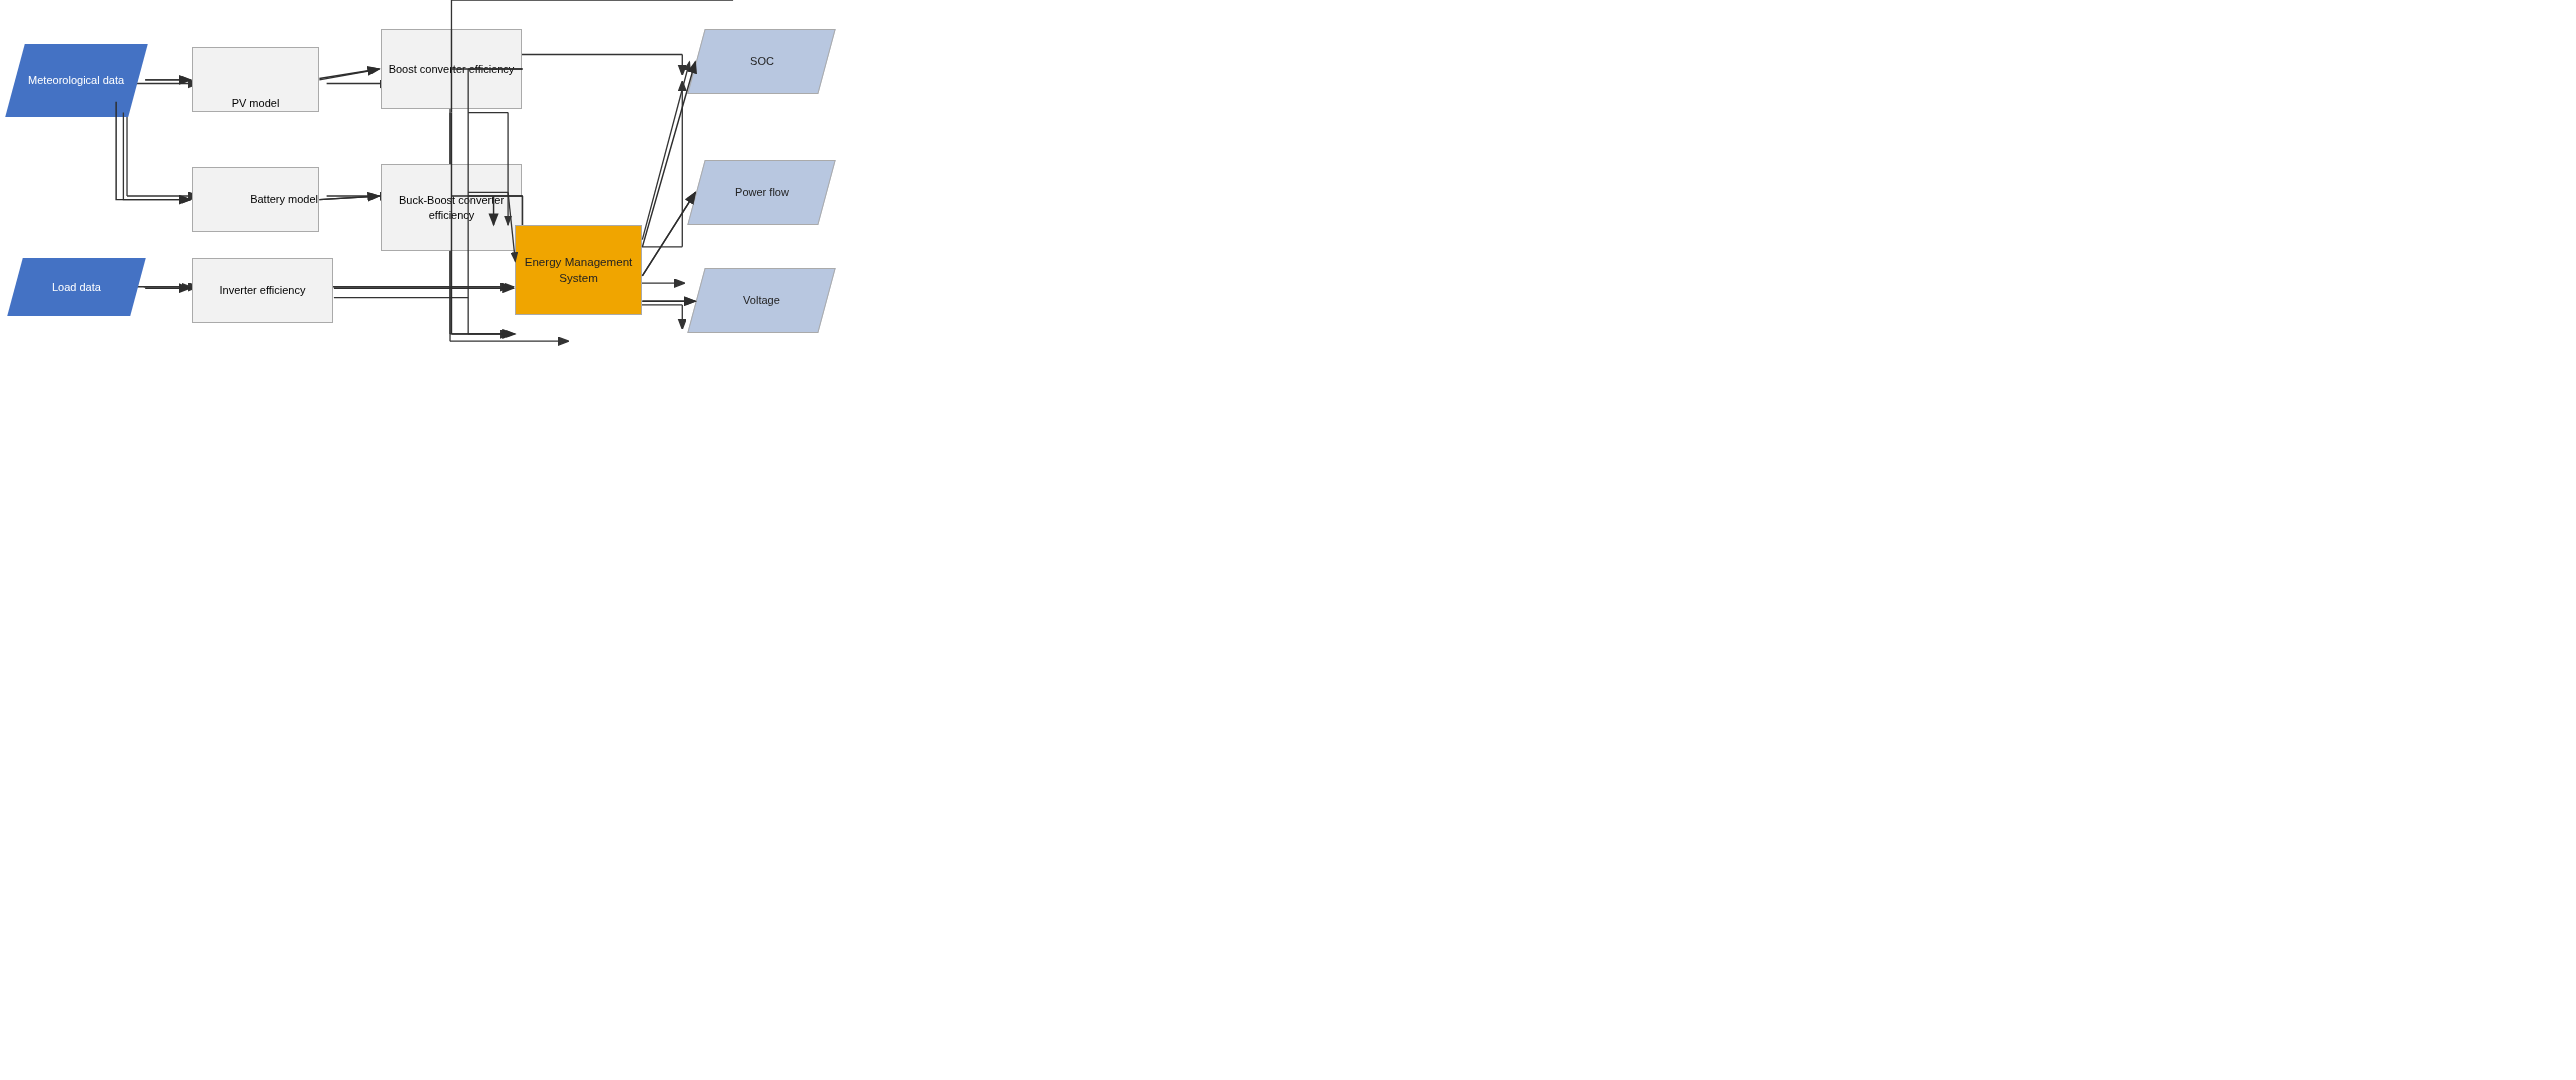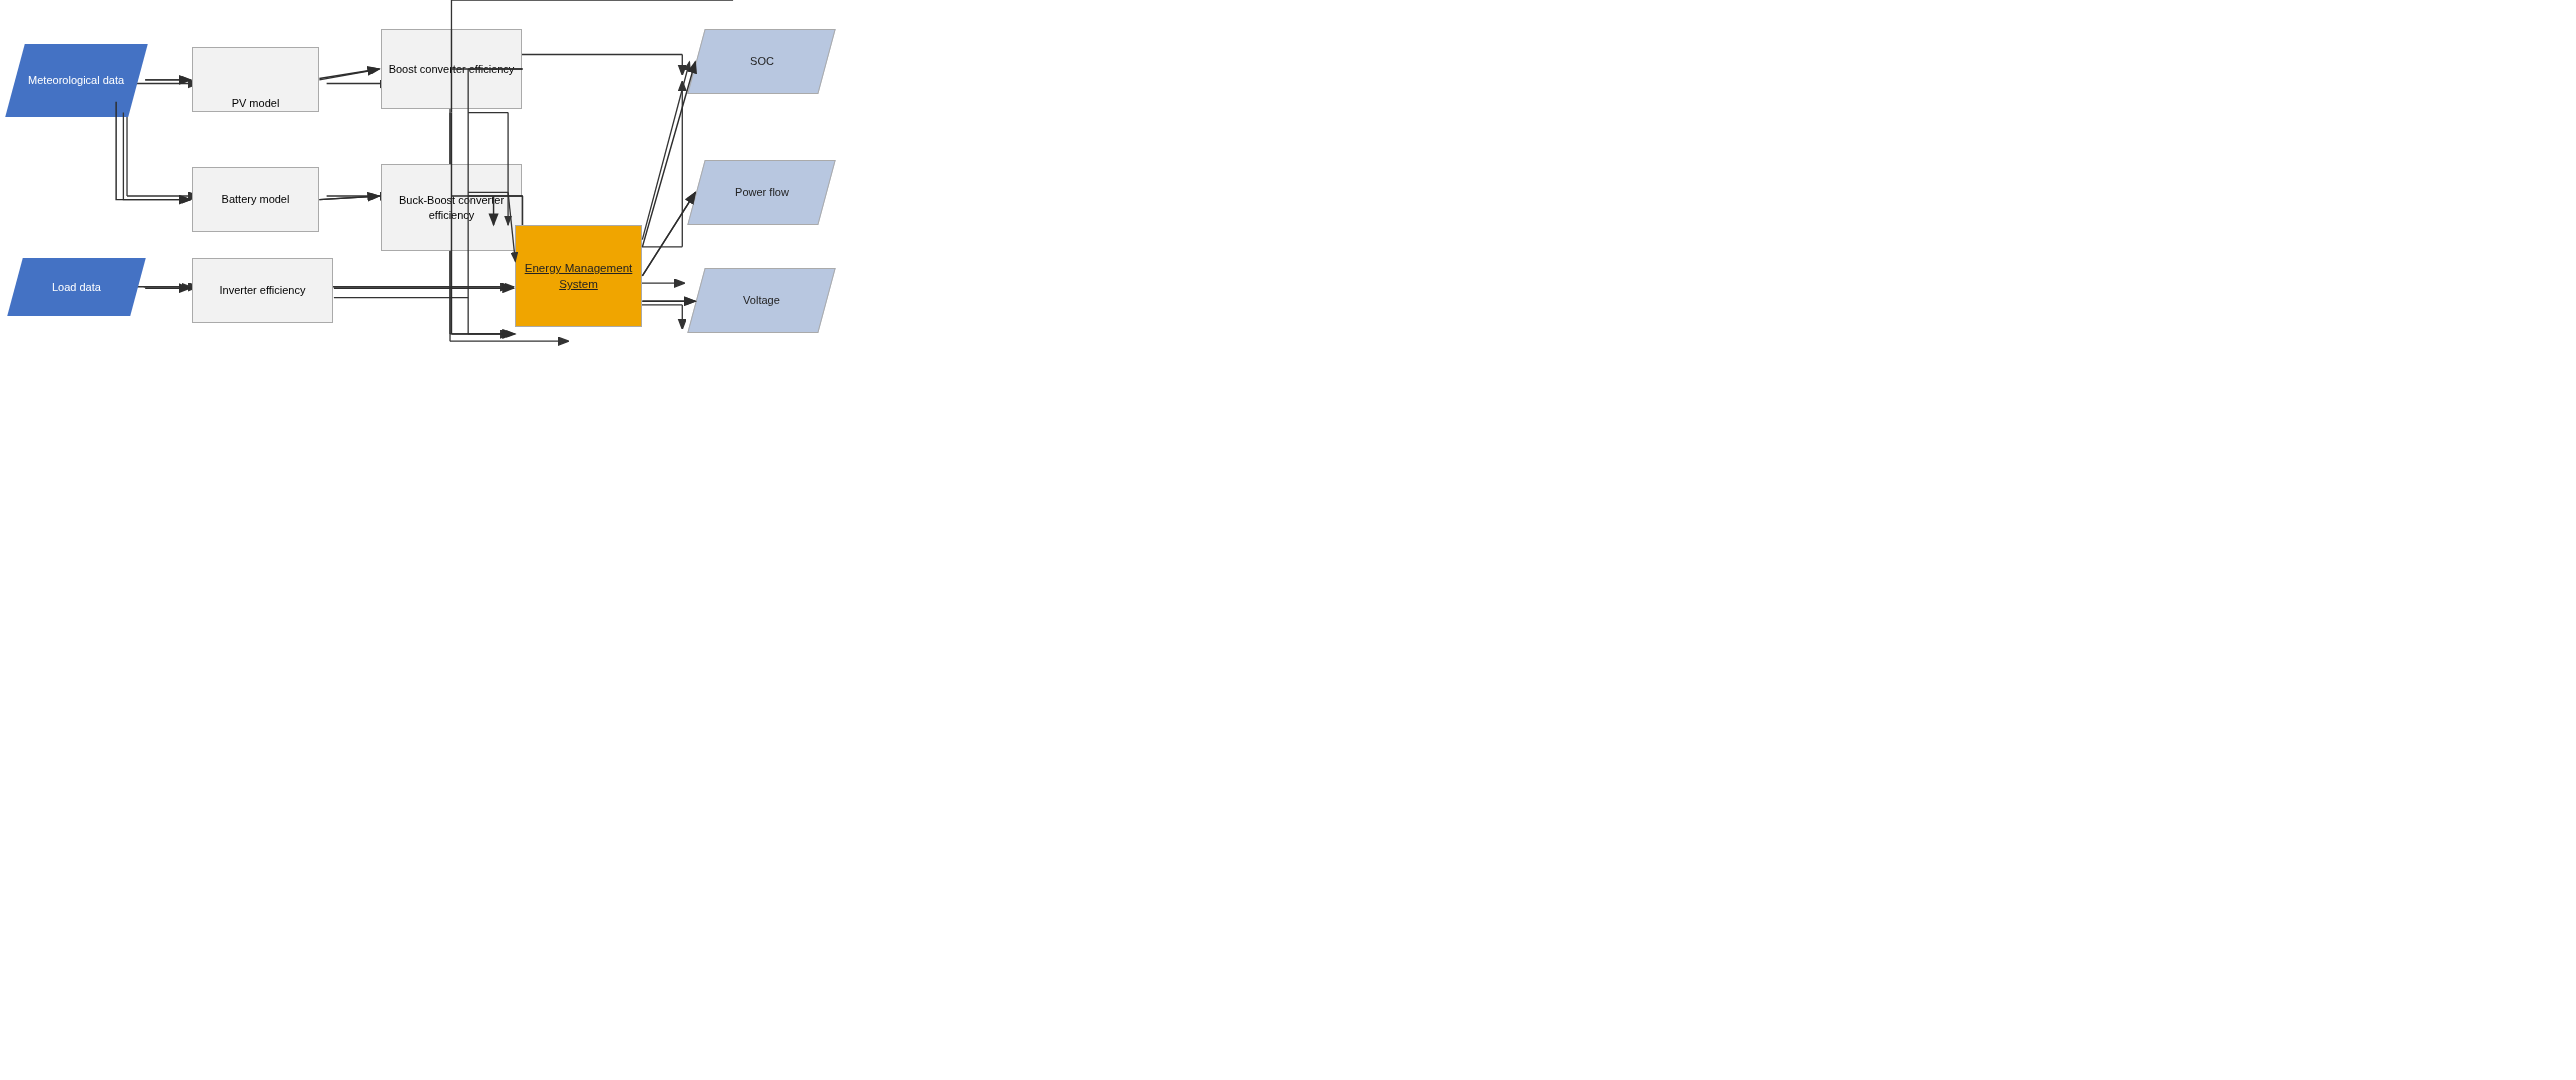--- a/index.html
+++ b/index.html
@@ -135,40 +135,40 @@
 
   <div class="parallelogram blue" style="left:14.5px; top:258px; width:123px; height:58px;">
     <span>Load
 data</span>
   </div>
 
   <div class="rect-box" style="left:192px; top:47px; width:127px; height:65px;align-items:flex-end;">
     <span>PV model</span>
   </div>
 
-  <div class="rect-box" style="left:192px; top:167px; width:127px; height:65px;">
+  <div class="rect-box" style="left:192px; top:167px; width:127px; height:65px;justify-content:flex-end;">
     <span>Battery model</span>
   </div>
 
   <div class="rect-box" style="left:381px; top:29px; width:141px; height:80px;">
     <span>Boost converter
 efficiency</span>
   </div>
 
   <div class="rect-box" style="left:381px; top:152px; width:141px; height:87px;margin-top:12px;">
     <span>Buck-Boost
 converter
 efficiency</span>
   </div>
 
   <div class="rect-box" style="left:192px; top:258px; width:141px; height:65px;">
     <span>Inverter efficiency</span>
   </div>
 
-  <div class="rect-box orange" style="left:515px; top:225px; width:127px; height:102px;text-decoration:underline;">
+  <div class="rect-box orange" style="left:515px; top:225px; width:127px; height:90px;">
     <span>Energy
 Management
 System</span>
   </div>
 
   <div class="parallelogram light-blue" style="left:696px; top:29px; width:131px; height:65px;">
     <span>SOC</span>
   </div>
 
   <div class="parallelogram light-blue" style="left:696px; top:160px; width:131px; height:65px;">

